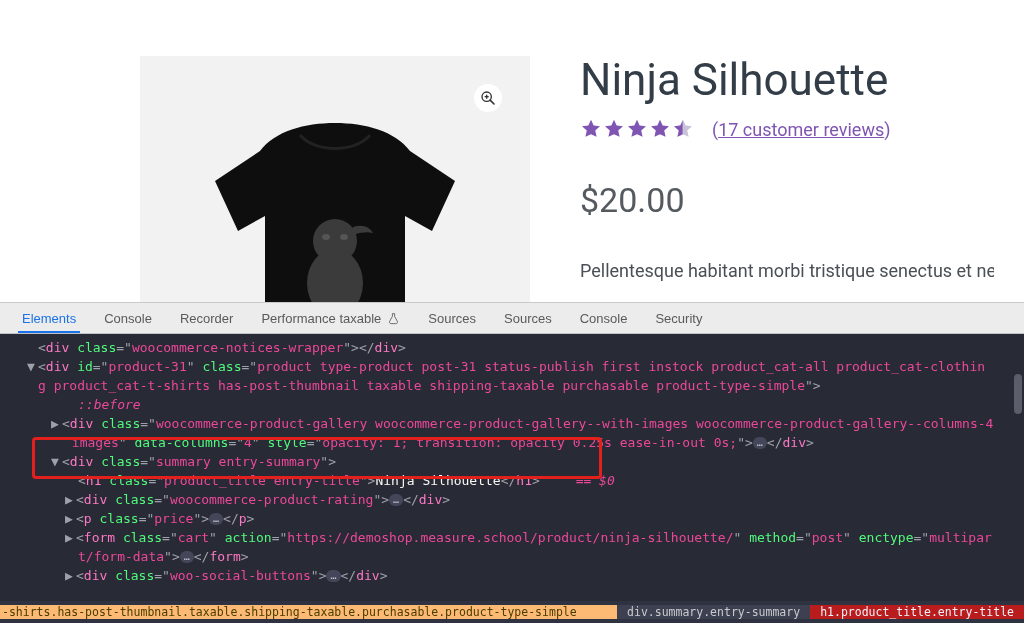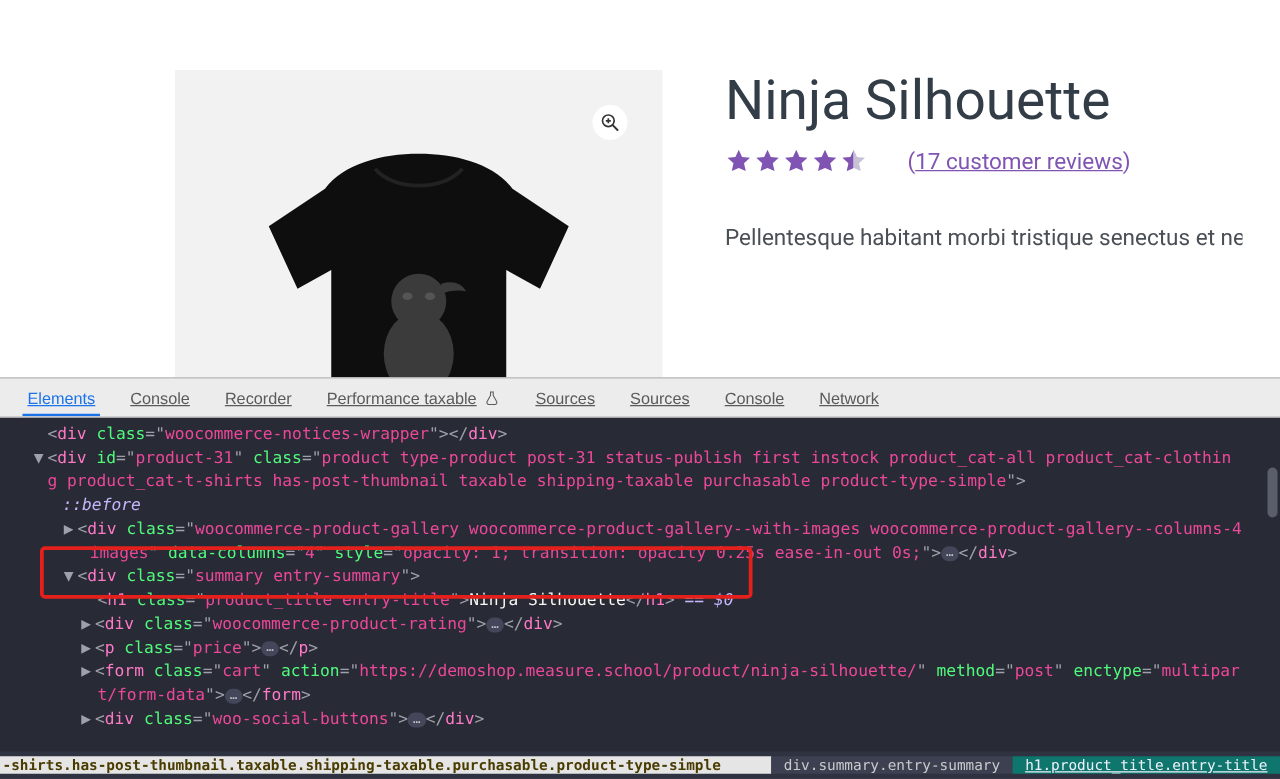--- a/index.html
+++ b/index.html
@@ -63,21 +63,21 @@
     font-size: 44px;
     font-weight: 400;
     color: #333d47;
     line-height: 1.1;
     white-space: nowrap;
   }
 
   .rating-row {
     display: flex;
     align-items: center;
-    gap: 32px;
+    gap: 18px;
     margin-bottom: 40px;
   }
   .stars {
     display: flex;
     gap: 1px;
   }
   .star svg { width: 22px; height: 22px; display:block; }
   .star.full svg { fill: #7f54b3; }
   .star.half { position: relative; width:22px; height:22px; }
   .star.half .base { fill:#c9c1d6; }
@@ -132,21 +132,20 @@
     gap: 0;
     overflow: hidden;
     white-space: nowrap;
   }
   .dt-tab {
     padding: 0 14px;
     display: flex;
     align-items: center;
     position: relative;
     cursor: default;
-    text-decoration: underline;
   }
   .dt-tab.active {
     color: #1a73e8;
   }
   .dt-tab.active::after {
     content: "";
     position: absolute;
     left: 10px; right: 10px; bottom: 0;
     height: 2px;
     background: #1a73e8;
@@ -185,21 +184,21 @@
     text-align: center;
     color: #9ea0aa;
     margin-right: 2px;
   }
 
   .t  { color: #ff79c6; } 
   .a  { color: #50fa7b; } 
   .v  { color: #ec4899; } 
   .p  { color: #9ea0aa; } 
   .tx { color: #f8f8f2; } 
-  .dim { color: #c4b5fd; font-style: italic; }
+  .dim { color: #ec4899; font-style: italic; margin-left: 28px; }
   .ell { color: #c8c9ce; background:#44475a; border-radius:6px; padding:0 4px; font-size:10px; display:inline-block; line-height:12px; vertical-align:1px;}
 
   .hl-box {
     border: 3px solid #e3201b;
     border-radius: 4px;
     position: absolute;
     pointer-events: none;
   }
 
   .crumbs {
@@ -210,36 +209,34 @@
     font-size: 11.5px;
     overflow: hidden;
     white-space: nowrap;
   }
   .crumb {
     padding: 0 10px;
     color: #c9cacd;
     background: #2f3240;
   }
   .crumb.yellow {
-    background: #e5e5e5;
+    background: #fdba74;
     color: #4a3c00;
     padding-left: 2px;
     padding-right: 10px;
     flex: 1;
     overflow: hidden;
     text-overflow: clip;
-    font-weight: bold;
   }
   .crumb.mid {
     background: #3d4050;
   }
   .crumb.blue {
-    background: #0f766e;
+    background: #b91c1c;
     color: #eef1fb;
-    text-decoration: underline;
   }
 
 </style>
 </head>
 <body>
 
 <div class="page-area">
 
   <div class="gallery">
     <div class="zoom">
@@ -309,41 +306,42 @@
               <path d="M12 2l2.9 6.3 6.9.7-5.2 4.7 1.5 6.8L12 17.8 5.9 20.5l1.5-6.8L2.2 9l6.9-.7z"></path>
             </svg>
           <svg class="fill" viewBox="0 0 24 24" width="22" height="22">
               <path d="M12 2l2.9 6.3 6.9.7-5.2 4.7 1.5 6.8L12 17.8 5.9 20.5l1.5-6.8L2.2 9l6.9-.7z"></path>
             </svg>
         </span>
       </div>
       <a class="reviews-link"><span class="paren">(</span><span>17 customer reviews</span><span class="paren">)</span></a>
     </div>
 
+    <p class="price">$20.00</p>
 
     <div class="short-desc">Pellentesque habitant morbi tristique senectus et netus</div>
   </div>
 </div>
 
 <div class="devtools">
 
   <div class="dt-tabs">
     <div class="dt-tab active">Elements</div>
     <div class="dt-tab">Console</div>
     <div class="dt-tab">Recorder</div>
     <div class="dt-tab">
       <span>Performance taxable</span>
       <svg class="flask" viewBox="0 0 24 24">
           <path d="M10 3h4v5l5 9a3 3 0 0 1-2.6 4.5H7.6A3 3 0 0 1 5 17l5-9V3z" fill="none" stroke="#5a5a5a" stroke-width="1.6"></path>
         </svg>
     </div>
     <div class="dt-tab">Sources</div>
     <div class="dt-tab">Sources</div>
     <div class="dt-tab">Console</div>
-    <div class="dt-tab">Network</div>
+    <div class="dt-tab">Security</div>
   </div>
 
   <div class="dom-tree">
     <div class="scrollbar"></div>
 
     <div class="line ind1"><span class="p">&lt;</span><span class="t">div</span> <span class="a">class</span><span class="p">="</span><span class="v">woocommerce-notices-wrapper</span><span class="p">"&gt;&lt;/</span><span class="t">div</span><span class="p">&gt;</span></div>
 
     <div class="line" style="padding-left:18px"><span class="arrow">▼</span><span class="p">&lt;</span><span class="t">div</span> <span class="a">id</span><span class="p">="</span><span class="v">product-31</span><span class="p">"</span> <span class="a">class</span><span class="p">="</span><span class="v">product type-product post-31 status-publish first instock product_cat-all product_cat-clothin</span></div>
     <div class="line" style="padding-left:30px"><span class="v">g product_cat-t-shirts has-post-thumbnail taxable shipping-taxable purchasable product-type-simple</span><span class="p">"&gt;</span></div>
 

